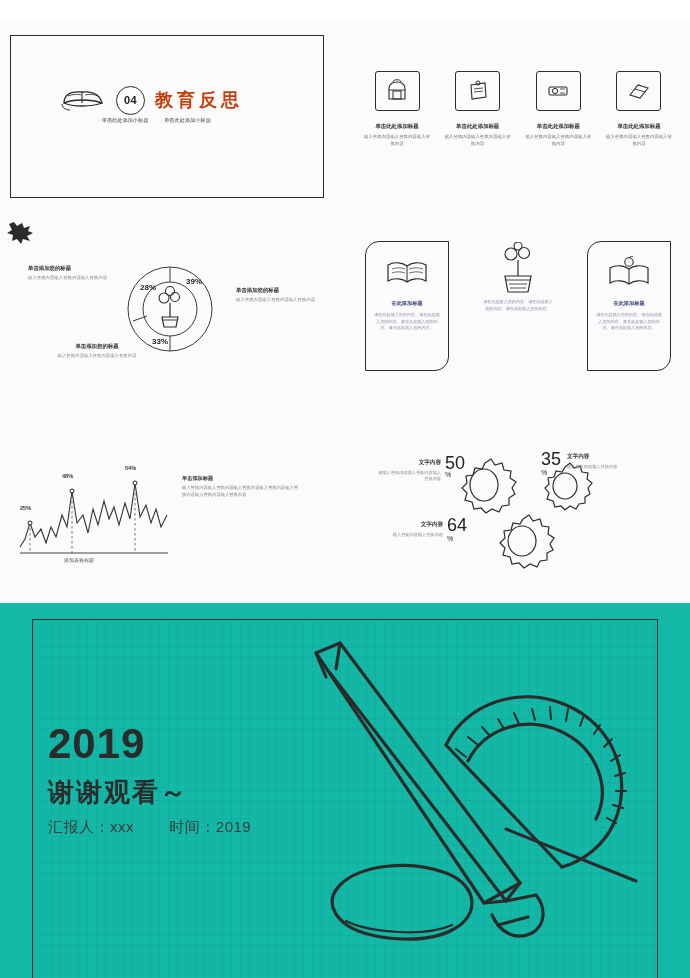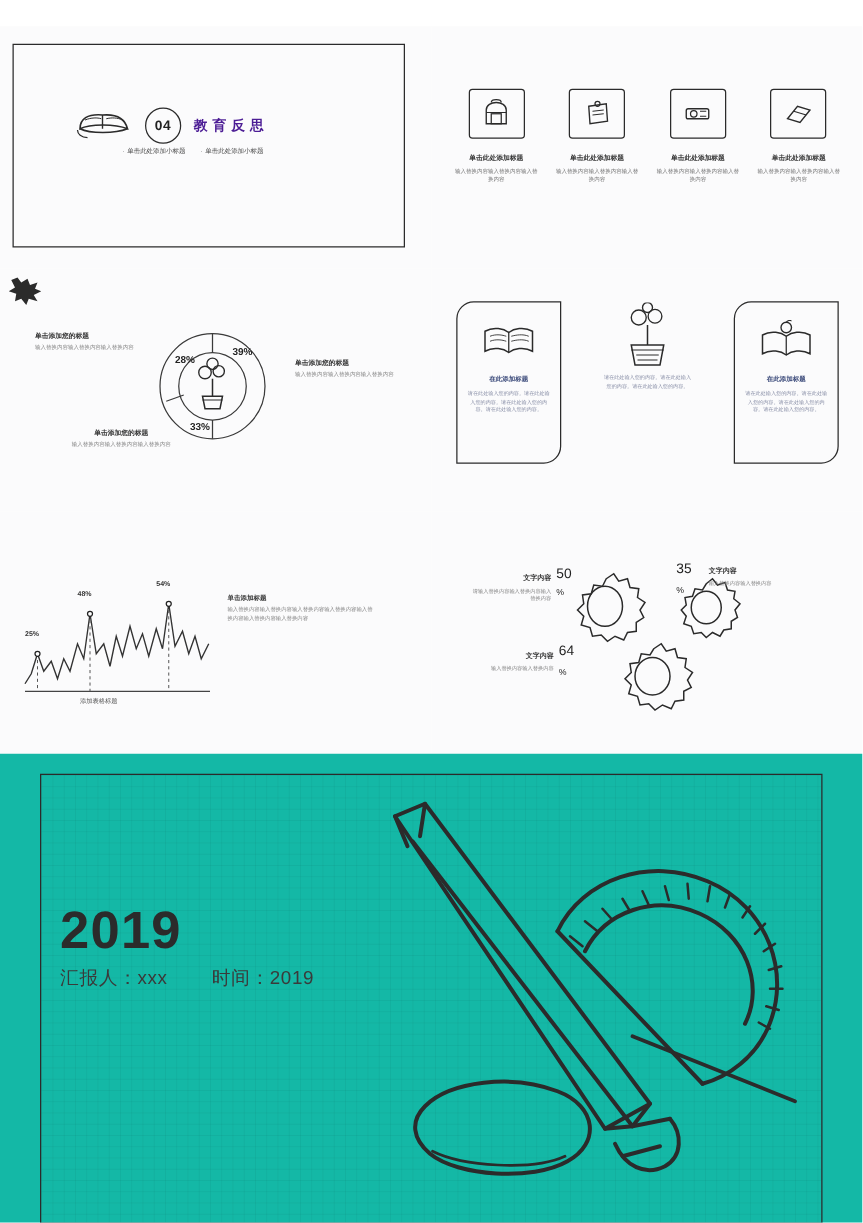--- a/index.html
+++ b/index.html
@@ -45,24 +45,24 @@
   }
   .s1-num {
     width: 27px; height: 27px;
     border: 1.4px solid #2b2b2b;
     border-radius: 50%;
     display: flex; align-items: center; justify-content: center;
     font-size: 11px; font-weight: bold; color: #222;
     letter-spacing: 0.5px;
   }
   .s1-title {
-    font-size: 11px;
+    font-size: 18px;
     font-weight: bold;
     letter-spacing: 4px;
-    color: #4c1d95;
+    color: #c2410c;
   }
   .s1-subs {
     position: absolute;
     left: 98px; top: 96px;
     display: flex;
     gap: 12px;
     font-size: 5.2px;
     color: #4a4a4a;
   }
   .s1-subs span::before { content: "·"; margin-right: 2px; }
@@ -129,21 +129,21 @@
   }
   .s5-rh { font-size: 5.2px; font-weight: bold; color: #333; }
   .s5-rp { font-size: 4.3px; color: #888; line-height: 1.55; margin-top: 3px; }
   .s5-pt { position: absolute; font-size: 5.6px; color: #333; font-weight: bold; }
 
   
   #slide6 { left: 345px; top: 388px; width: 345px; height: 194px; }
   .g-txt { position: absolute; }
   .g-h { font-size: 5.6px; color: #333; font-weight: bold; }
   .g-p { font-size: 4.2px; color: #888; line-height: 1.5; margin-top: 3px; }
-  .g-num { position: absolute; font-size: 11px; color: #222; }
+  .g-num { position: absolute; font-size: 18px; color: #222; }
   .g-pct { font-size: 7px; }
 
   
   #slide7 { left: 0; top: 582px; width: 690px; height: 396px; background: #14b8a6; }
   #slide7 .s-inner-border { left: 32px; top: 16px; width: 626px; height: 360px; }
   .s7-grid {
     position: absolute; left: 33px; top: 17px; width: 624px; height: 358px;
     background-image:
       linear-gradient(to right, rgba(0,0,0,0.045) 1px, transparent 1px),
       linear-gradient(to bottom, rgba(0,0,0,0.045) 1px, transparent 1px);
@@ -404,20 +404,21 @@
     <span class="g-num" style="left:102px; top:106px;">64</span>
     <span class="g-num g-pct" style="left:102px; top:126px;">%</span>
   </div>
 
   <div class="slide" id="slide7">
     <div class="s7-grid"></div>
     <div class="s-inner-border"></div>
 
     <div class="s7-text">
       <div class="s7-year">2019</div>
+      <div class="s7-thanks">谢谢观看～</div>
       <div class="s7-meta">
         <span>汇报人：xxx</span>
         <span class="sp"></span>
         <span>时间：2019</span>
       </div>
     </div>
 
     <div class="s7-art">
       <svg width="400" height="330" viewBox="0 0 400 330">
         <g fill="none" stroke="#2b2b2b" stroke-width="3.2" stroke-linejoin="round" stroke-linecap="round">

